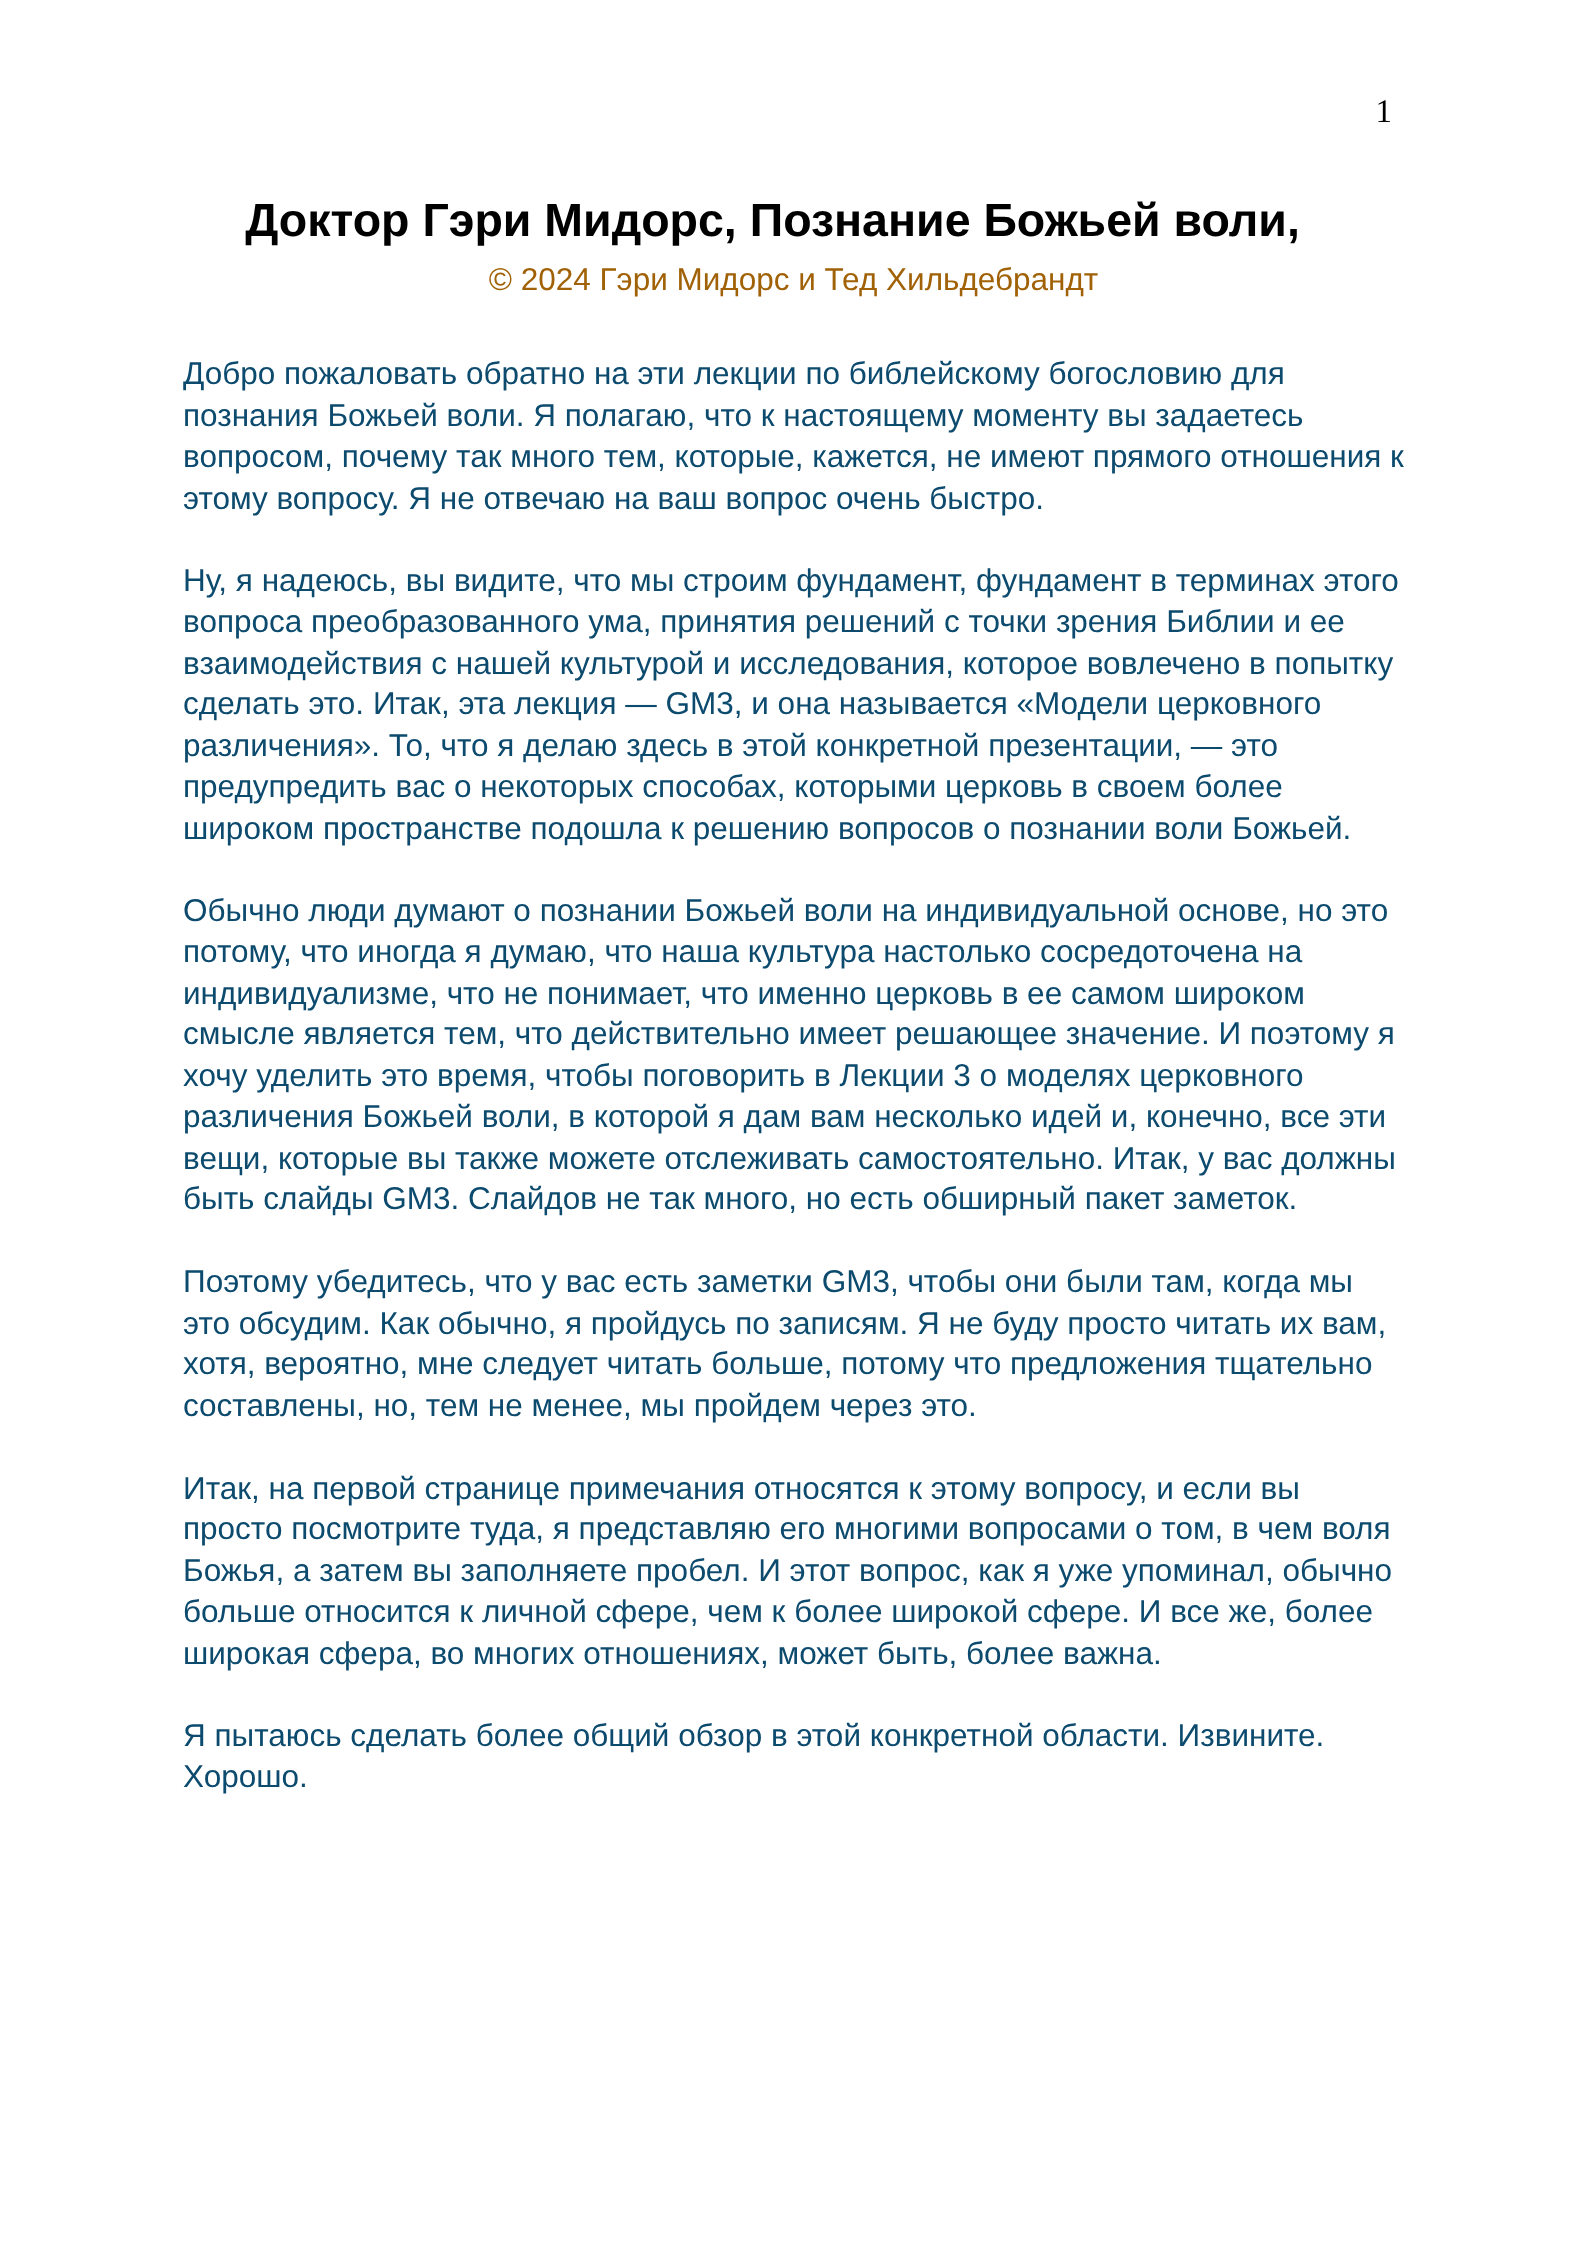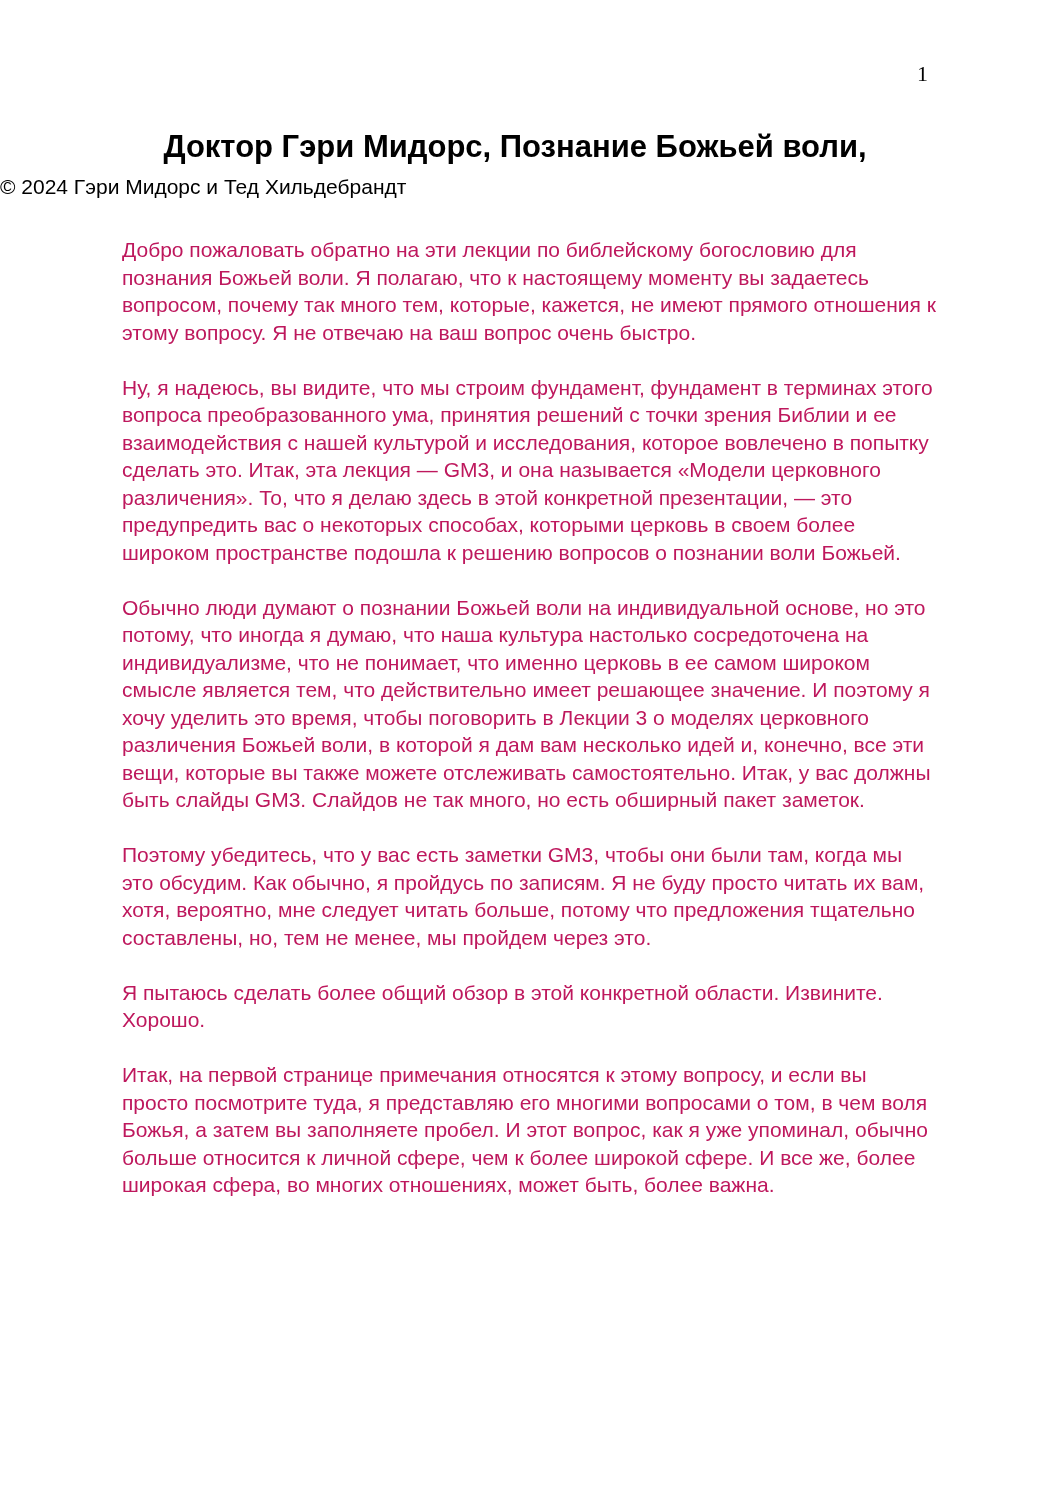--- a/index.html
+++ b/index.html
@@ -33,31 +33,31 @@
     font-weight: 700;
     font-size: 31px;
     line-height: 46px;
     color: #000000;
   }
   .title-line {
     display: block;
   }
   .copyright {
     margin-top: 3px;
-    text-align: left;
+    text-align: center;
     font-size: 21px;
     line-height: 27px;
-    color: #000000;
+    color: #a16207;
   }
   .content {
     margin: 36px 120px 0 122px;
     font-size: 21px;
     line-height: 27.5px;
     text-align: left;
-    color: #be185d;
+    color: #0c4a6e;
   }
   .content p {
     margin: 0 0 27.5px 0;
   }
 </style>
 </head>
 <body>
 
 <div class="page">
 
@@ -67,17 +67,17 @@
     <span class="title-line">Доктор Гэри Мидорс, Познание Божьей воли,</span>
   </h1>
 
   <div class="copyright">© 2024 Гэри Мидорс и Тед Хильдебрандт</div>
 
   <div class="content">
     <p>Добро пожаловать обратно на эти лекции по библейскому богословию для познания Божьей воли. Я полагаю, что к настоящему моменту вы задаетесь вопросом, почему так много тем, которые, кажется, не имеют прямого отношения к этому вопросу. Я не отвечаю на ваш вопрос очень быстро.</p>
     <p>Ну, я надеюсь, вы видите, что мы строим фундамент, фундамент в терминах этого вопроса преобразованного ума, принятия решений с точки зрения Библии и ее взаимодействия с нашей культурой и исследования, которое вовлечено в попытку сделать это. Итак, эта лекция — GM3, и она называется «Модели церковного различения». То, что я делаю здесь в этой конкретной презентации, — это предупредить вас о некоторых способах, которыми церковь в своем более широком пространстве подошла к решению вопросов о познании воли Божьей.</p>
     <p>Обычно люди думают о познании Божьей воли на индивидуальной основе, но это потому, что иногда я думаю, что наша культура настолько сосредоточена на индивидуализме, что не понимает, что именно церковь в ее самом широком смысле является тем, что действительно имеет решающее значение. И поэтому я хочу уделить это время, чтобы поговорить в Лекции 3 о моделях церковного различения Божьей воли, в которой я дам вам несколько идей и, конечно, все эти вещи, которые вы также можете отслеживать самостоятельно. Итак, у вас должны быть слайды GM3. Слайдов не так много, но есть обширный пакет заметок.</p>
     <p>Поэтому убедитесь, что у вас есть заметки GM3, чтобы они были там, когда мы это обсудим. Как обычно, я пройдусь по записям. Я не буду просто читать их вам, хотя, вероятно, мне следует читать больше, потому что предложения тщательно составлены, но, тем не менее, мы пройдем через это.</p>
+    <p>Итак, на первой странице примечания относятся к этому вопросу, и если вы просто посмотрите туда, я представляю его многими вопросами о том, в чем воля Божья, а затем вы заполняете пробел. И этот вопрос, как я уже упоминал, обычно больше относится к личной сфере, чем к более широкой сфере. И все же, более широкая сфера, во многих отношениях, может быть, более важна.</p>
     <p>Я пытаюсь сделать более общий обзор в этой конкретной области. Извините. Хорошо.</p>
-    <p>Итак, на первой странице примечания относятся к этому вопросу, и если вы просто посмотрите туда, я представляю его многими вопросами о том, в чем воля Божья, а затем вы заполняете пробел. И этот вопрос, как я уже упоминал, обычно больше относится к личной сфере, чем к более широкой сфере. И все же, более широкая сфера, во многих отношениях, может быть, более важна.</p>
   </div>
 
 </div>
 
 </body></html>

